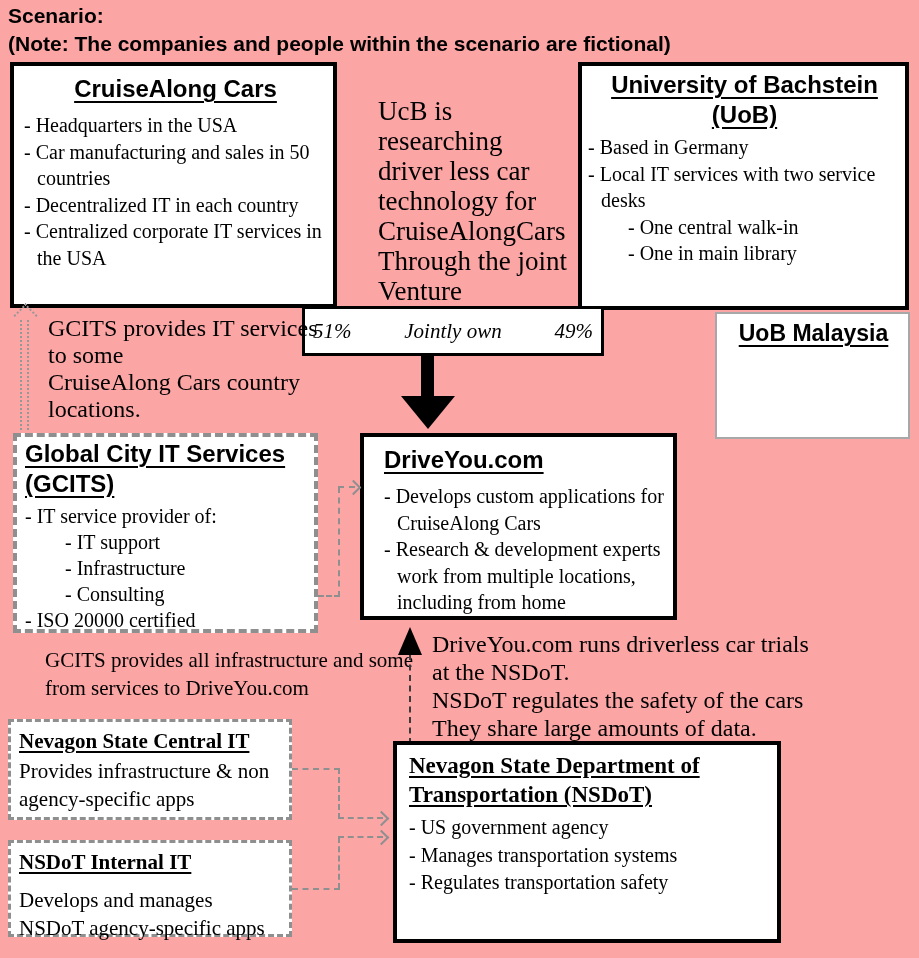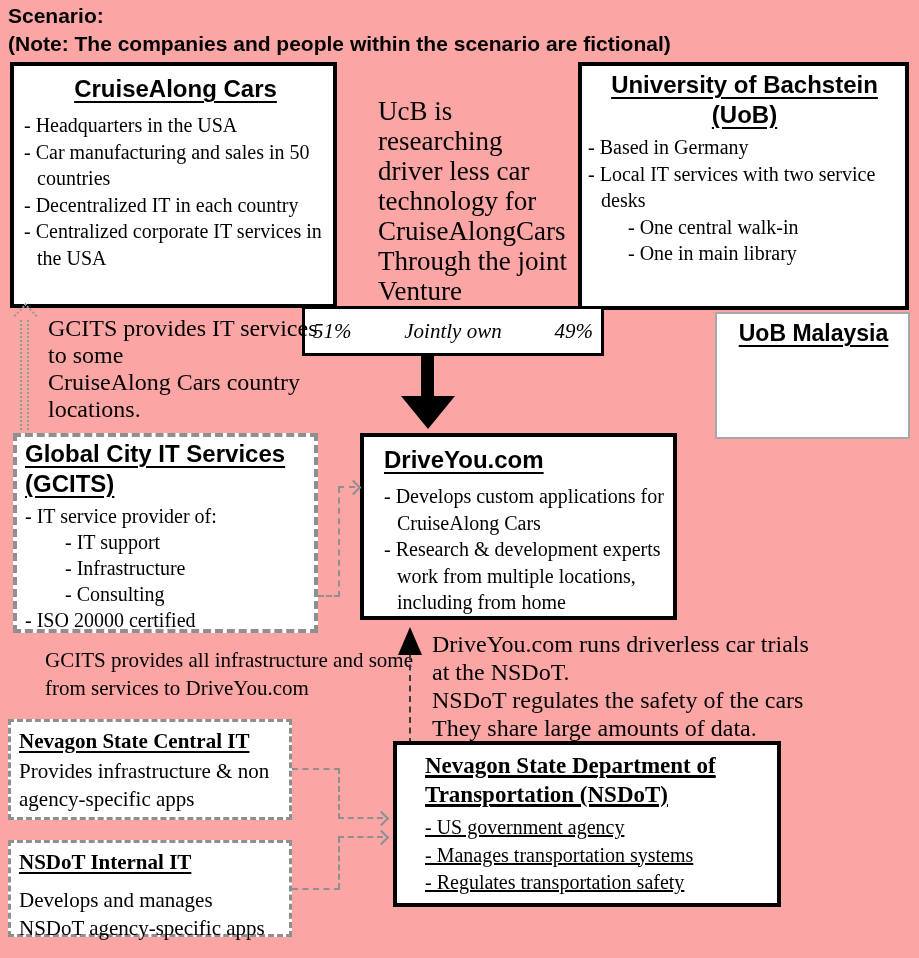--- a/index.html
+++ b/index.html
@@ -91,21 +91,21 @@
   #dy-up-shaft{left:409px;top:654px;height:90px;}
   #dy-up-head{left:398px;top:627px;}
 
   #note-driveyou-nsdot{left:432px;top:630px;width:480px;line-height:28px;}
 
   #box-central-it{left:8px;top:719px;width:284px;height:101px;padding:6px 2px 0 8px;}
   #box-central-it .body{font-size:21px;line-height:28px;width:258px;margin-top:2px;}
   #box-internal-it{left:8px;top:840px;width:284px;height:97px;padding:6px 2px 0 8px;}
   #box-internal-it .body{font-size:21px;line-height:28px;width:258px;margin-top:10px;}
 
-  #box-nsdot{left:393px;top:741px;width:388px;height:166px;padding:6px 2px 0 28px;text-decoration:underline;}
+  #box-nsdot{left:393px;top:741px;width:388px;height:202px;padding:6px 2px 0 12px;}
   #box-nsdot .btitle-serif{font-size:23px;line-height:29px;}
   #box-nsdot .items{margin-top:5px;line-height:27.5px;}
 
   
   #ci-h1{left:292px;top:768px;width:48px;}
   #ci-v{left:338px;top:768px;height:51px;}
   #ci-h2{left:338px;top:817px;width:45px;}
   #ci-chev{left:376px;top:813px;}
   
   #ii-h1{left:292px;top:888px;width:48px;}

